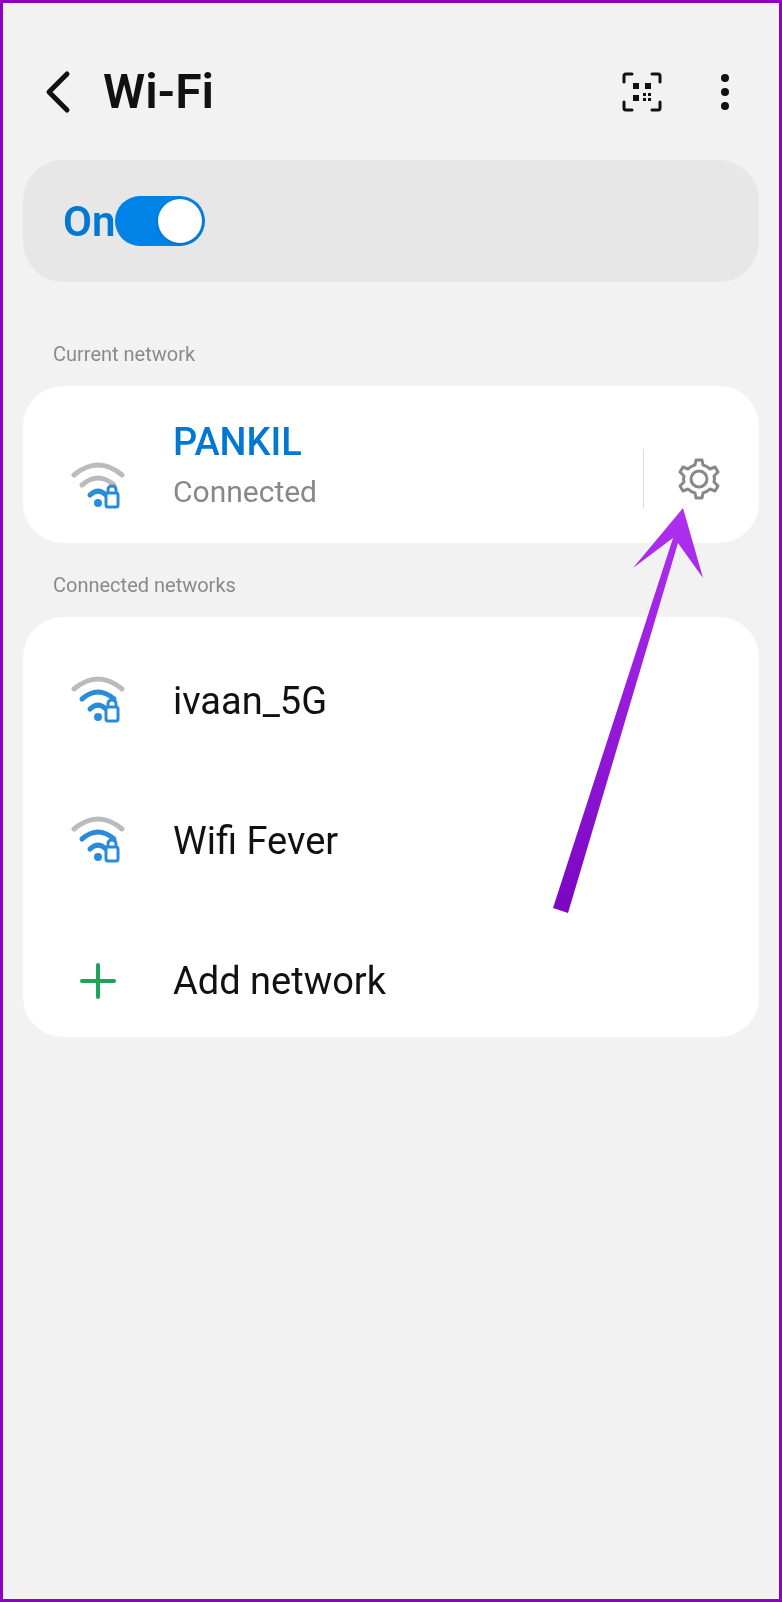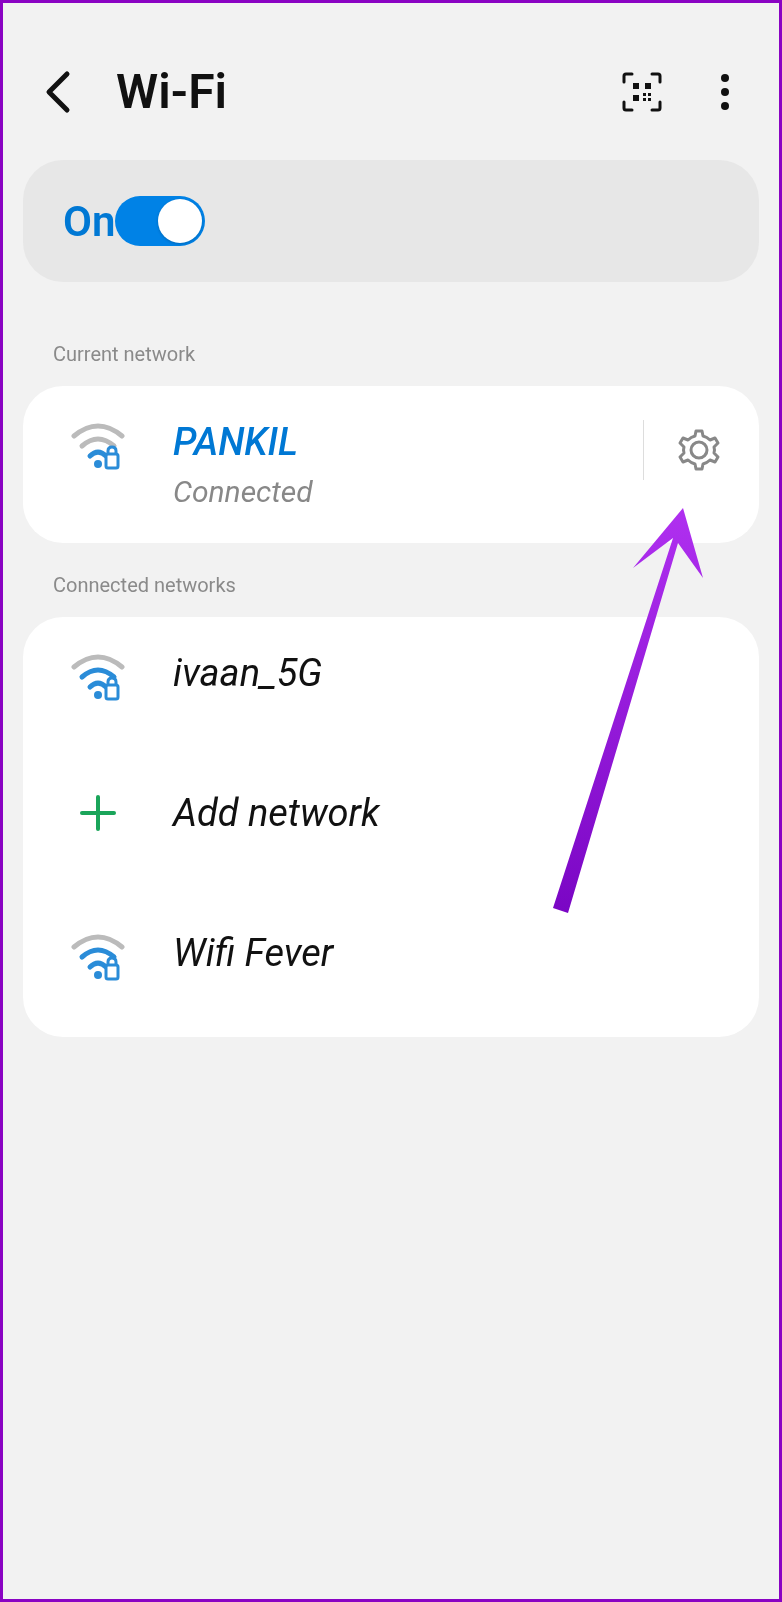--- a/index.html
+++ b/index.html
@@ -18,21 +18,21 @@
     padding: 60px 30px 40px 30px;
   }
   .back-btn {
     width: 50px; height: 50px;
     display: flex; align-items: center; justify-content: center;
   }
   .title {
     font-size: 48px;
     font-weight: 600;
     color: #111;
-    margin-left: 33px;
+    margin-left: 20px;
     flex: 1;
   }
   .header-actions {
     display: flex;
     align-items: center;
     gap: 35px;
   }
   .icon-btn { width: 48px; height: 48px; display:flex; align-items:center; justify-content:center; }
 
   .toggle-card {
@@ -72,24 +72,23 @@
   }
   .section-label.second { margin-top: 30px; }
 
   .card {
     background: #fff;
     margin: 0 20px;
     border-radius: 40px;
   }
   .network-row {
     display: flex;
-    align-items: flex-start;
+    align-items: flex-end;
     padding: 34px 30px;
     min-height: 140px;
-    font-style: italic;
   }
   .wifi-icon-wrap {
     width: 90px;
     display: flex;
     justify-content: center;
   }
   .net-text { flex: 1; margin-left: 30px; }
   .net-name { font-size: 38px; color: #111; }
   .net-name.active { color: #0078d4; font-weight: 500; }
   .net-status { font-size: 30px; color: #888; margin-top: 10px; }
@@ -193,44 +192,44 @@
         <rect x="38" y="34" width="12" height="14" rx="2" fill="#fff" stroke="#2a8cd8" stroke-width="3"></rect>
         <path d="M40 34 v-3 q0-4 4-4 q4 0 4 4 v3" fill="none" stroke="#2a8cd8" stroke-width="3"></path>
       </svg>
     </div>
     <div class="net-text">
       <div class="net-name">ivaan_5G</div>
     </div>
   </div>
 
   <div class="network-row">
-    <div class="plus-icon">
-      <svg width="44" height="44" viewBox="0 0 44 44">
-        <line x1="22" y1="6" x2="22" y2="38" stroke="#1aa55a" stroke-width="4" stroke-linecap="round"></line>
-        <line x1="6" y1="22" x2="38" y2="22" stroke="#1aa55a" stroke-width="4" stroke-linecap="round"></line>
-      </svg>
-    </div>
-    <div class="net-text">
-      <div class="net-name">Add network</div>
-    </div>
-  </div>
-
-  <div class="network-row">
     <div class="wifi-icon-wrap">
       <svg width="60" height="50" viewBox="0 0 60 50">
         <path d="M6 16 Q30 -4 54 16" fill="none" stroke="#bbb" stroke-width="5" stroke-linecap="round"></path>
         <path d="M14 26 Q30 12 46 26" fill="none" stroke="#2a8cd8" stroke-width="5" stroke-linecap="round"></path>
         <path d="M22 36 Q30 28 38 36" fill="none" stroke="#2a8cd8" stroke-width="5" stroke-linecap="round"></path>
         <circle cx="30" cy="44" r="4" fill="#2a8cd8"></circle>
         <rect x="38" y="34" width="12" height="14" rx="2" fill="#fff" stroke="#2a8cd8" stroke-width="3"></rect>
         <path d="M40 34 v-3 q0-4 4-4 q4 0 4 4 v3" fill="none" stroke="#2a8cd8" stroke-width="3"></path>
       </svg>
     </div>
     <div class="net-text">
       <div class="net-name">Wifi Fever</div>
+    </div>
+  </div>
+
+  <div class="network-row">
+    <div class="plus-icon">
+      <svg width="44" height="44" viewBox="0 0 44 44">
+        <line x1="22" y1="6" x2="22" y2="38" stroke="#1aa55a" stroke-width="4" stroke-linecap="round"></line>
+        <line x1="6" y1="22" x2="38" y2="22" stroke="#1aa55a" stroke-width="4" stroke-linecap="round"></line>
+      </svg>
+    </div>
+    <div class="net-text">
+      <div class="net-name">Add network</div>
     </div>
   </div>
 
 </div>
 
 <svg class="arrow" width="200" height="420" viewBox="0 0 200 420">
   <defs>
     <linearGradient id="ag" x1="0" y1="1" x2="0" y2="0">
       <stop offset="0" stop-color="#7a06c4"></stop>
       <stop offset="1" stop-color="#b030f0"></stop>

